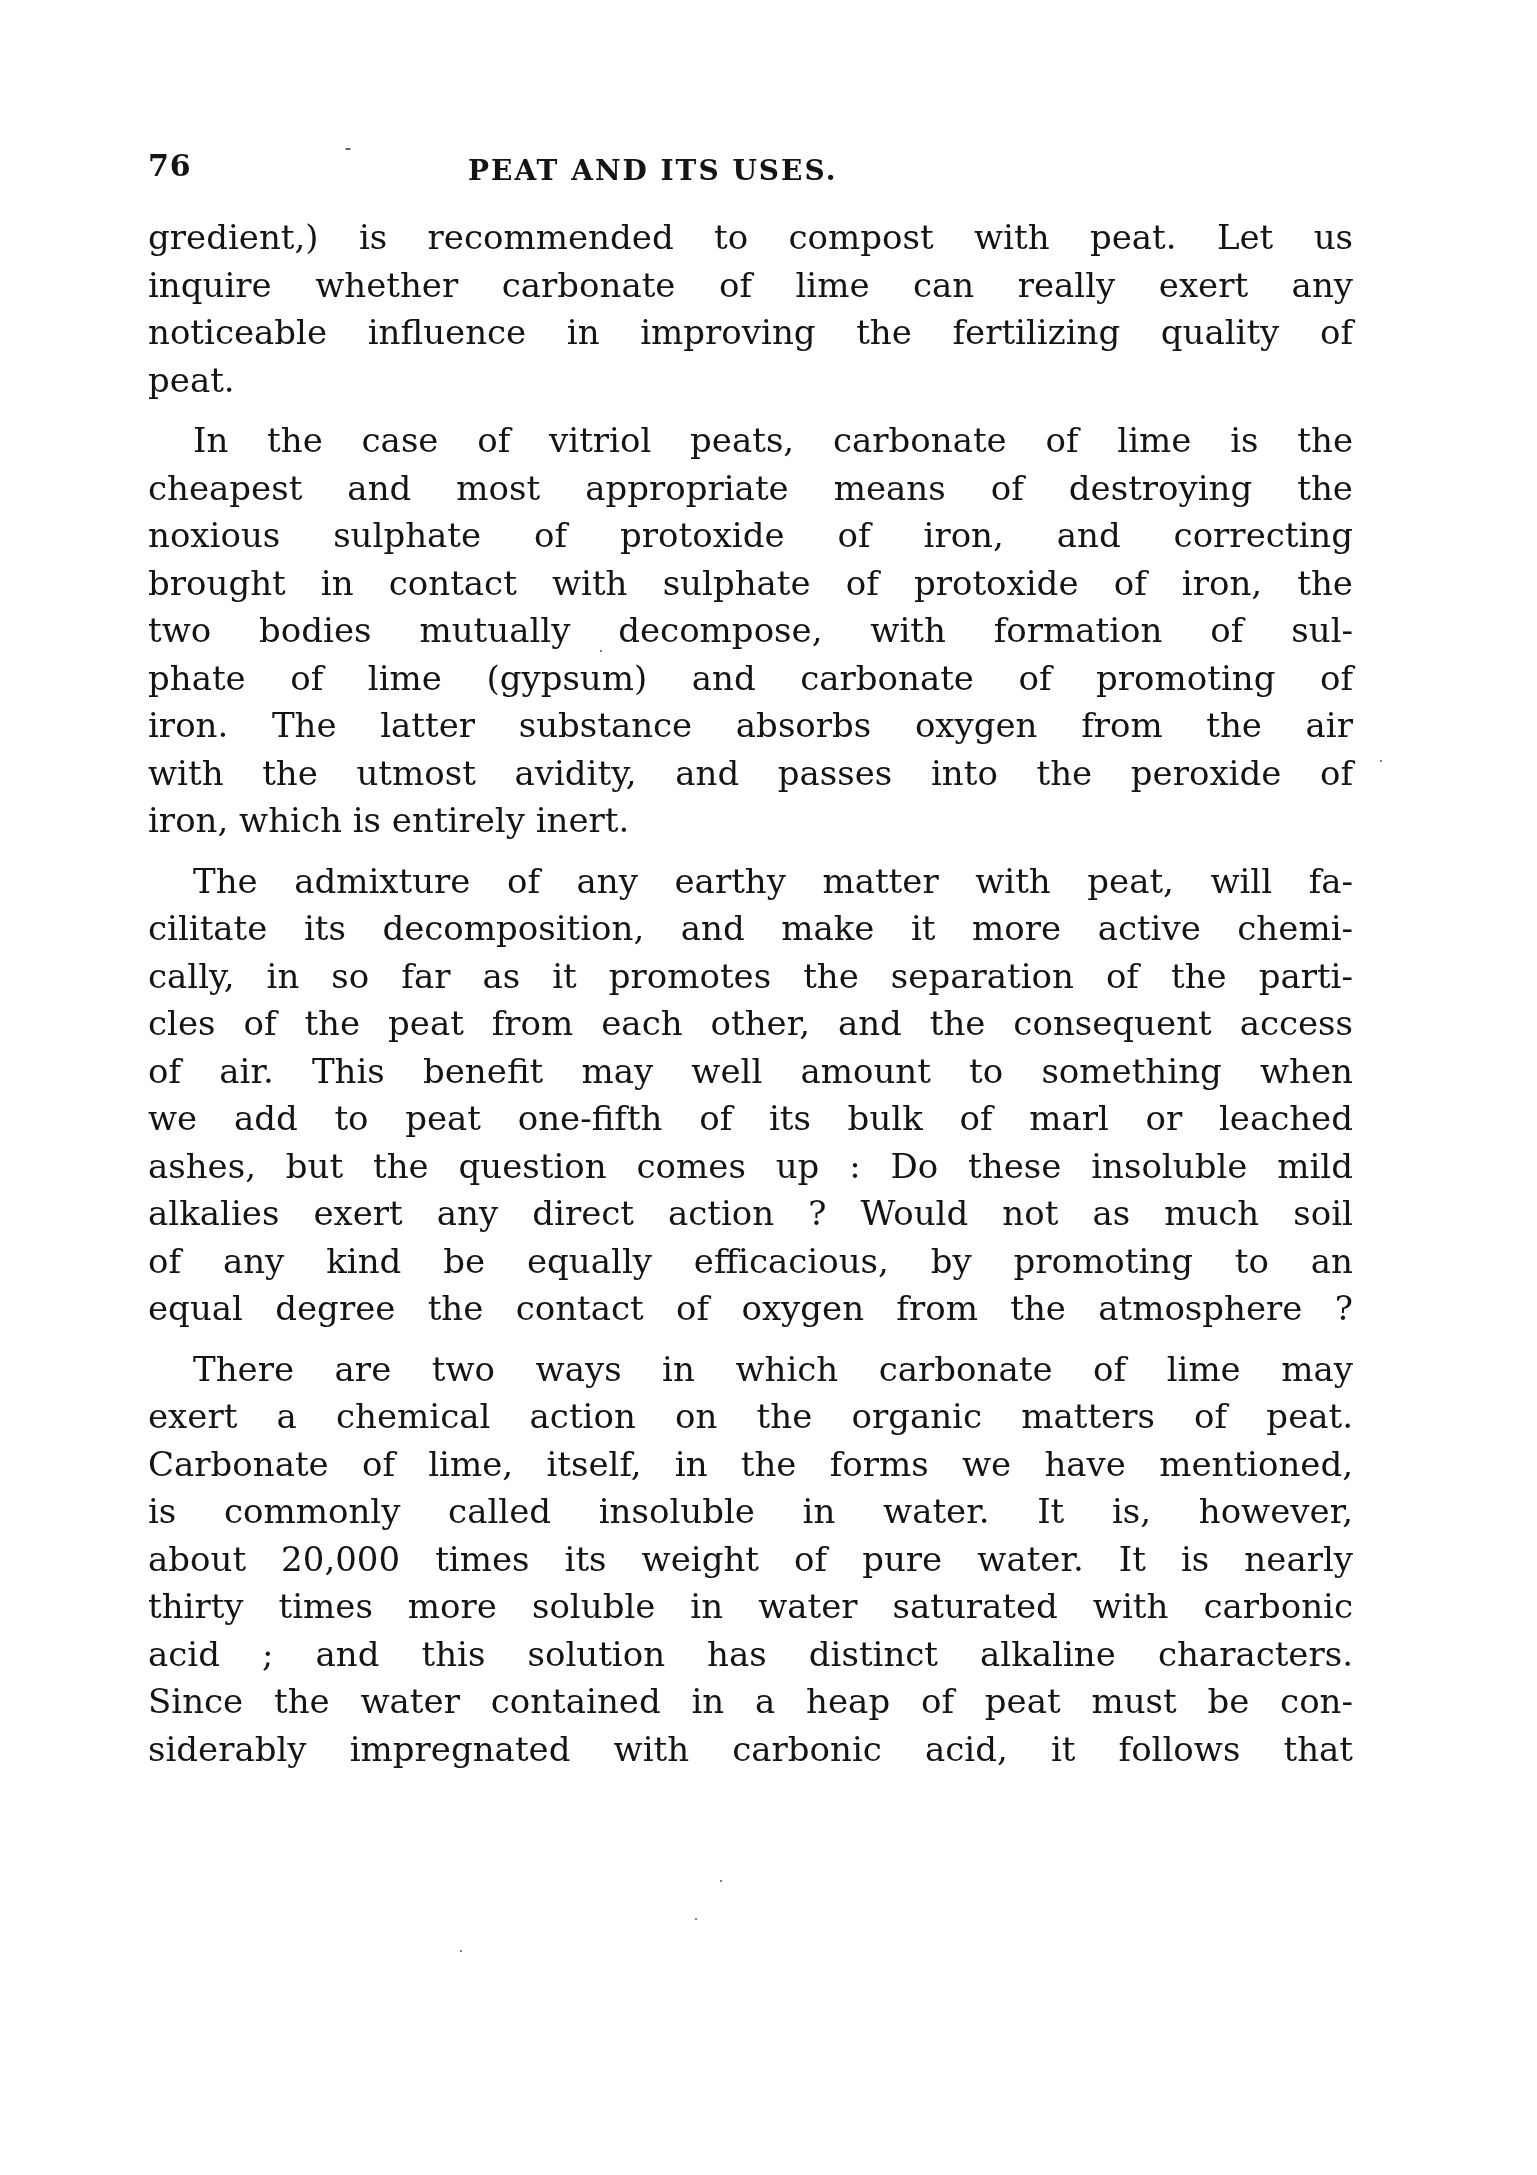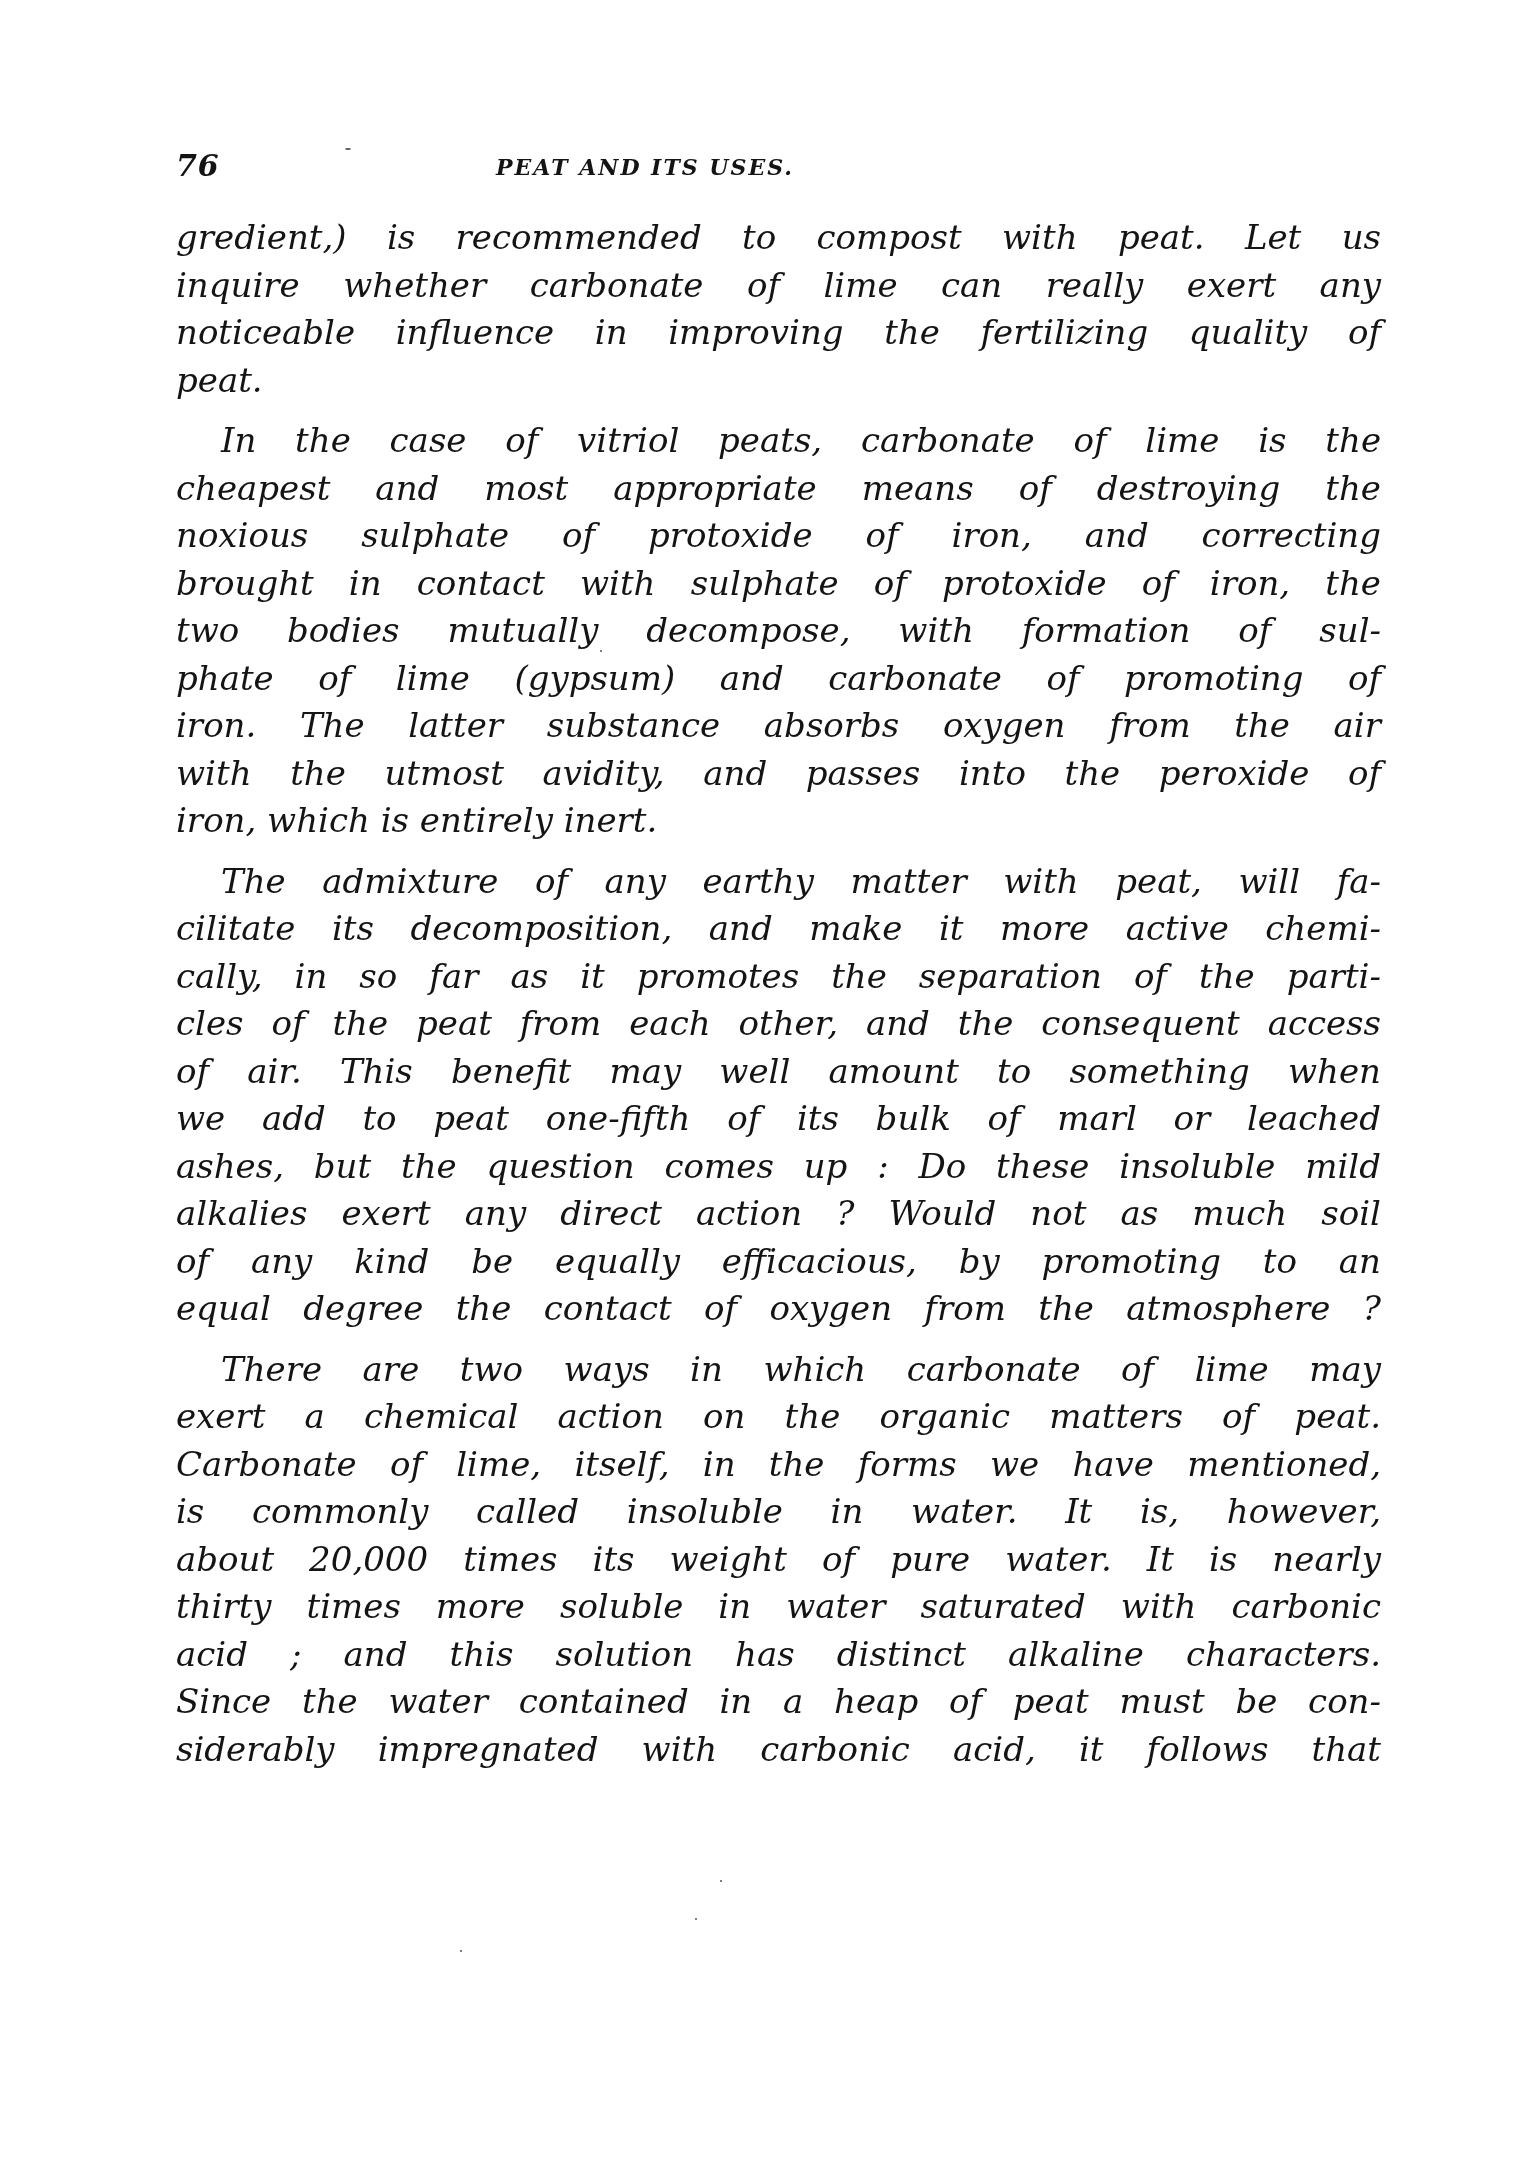--- a/index.html
+++ b/index.html
@@ -10,42 +10,41 @@
     body {
       width: 1537px;
       height: 2175px;
       position: relative;
       overflow: hidden;
       font-family: "DejaVu Serif", "Liberation Serif", serif;
       color: #141414;
     }
     .page {
       position: absolute;
-      left: 176px;
+      left: 148px;
       top: 140px;
       width: 1205px;
-      font-style: italic;
     }
     .running-head {
       position: relative;
       height: 50px;
     }
     .page-number {
       position: absolute;
       left: 0;
       top: 8px;
       font-size: 30px;
       font-weight: bold;
       letter-spacing: 1px;
     }
     .running-title {
       position: absolute;
       left: 320px;
       top: 14px;
-      font-size: 22px;
+      font-size: 28px;
       font-weight: bold;
       letter-spacing: 2px;
     }
     .body-text {
       margin-top: 24px;
     }
     .line {
       display: block;
       font-size: 34px;
       line-height: 47.5px;

